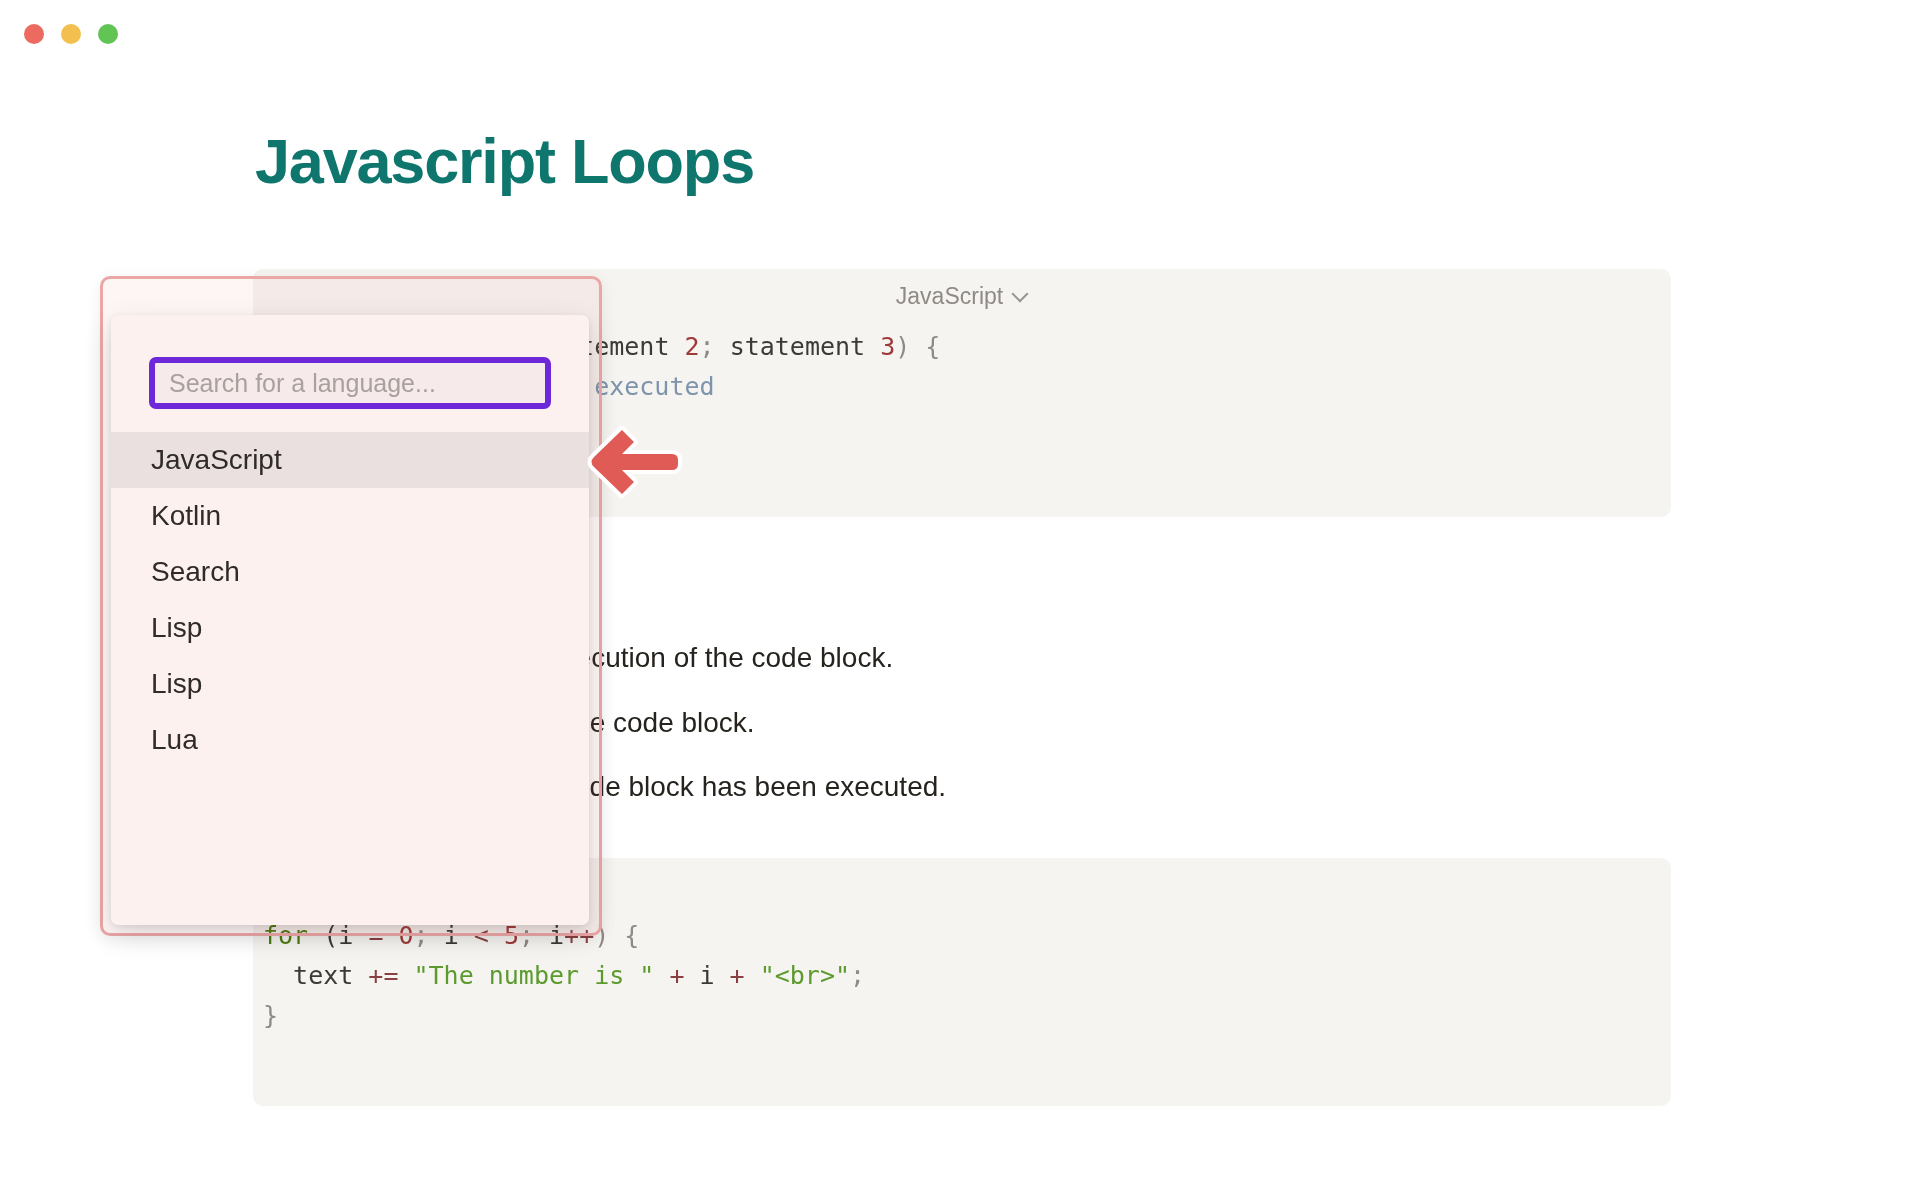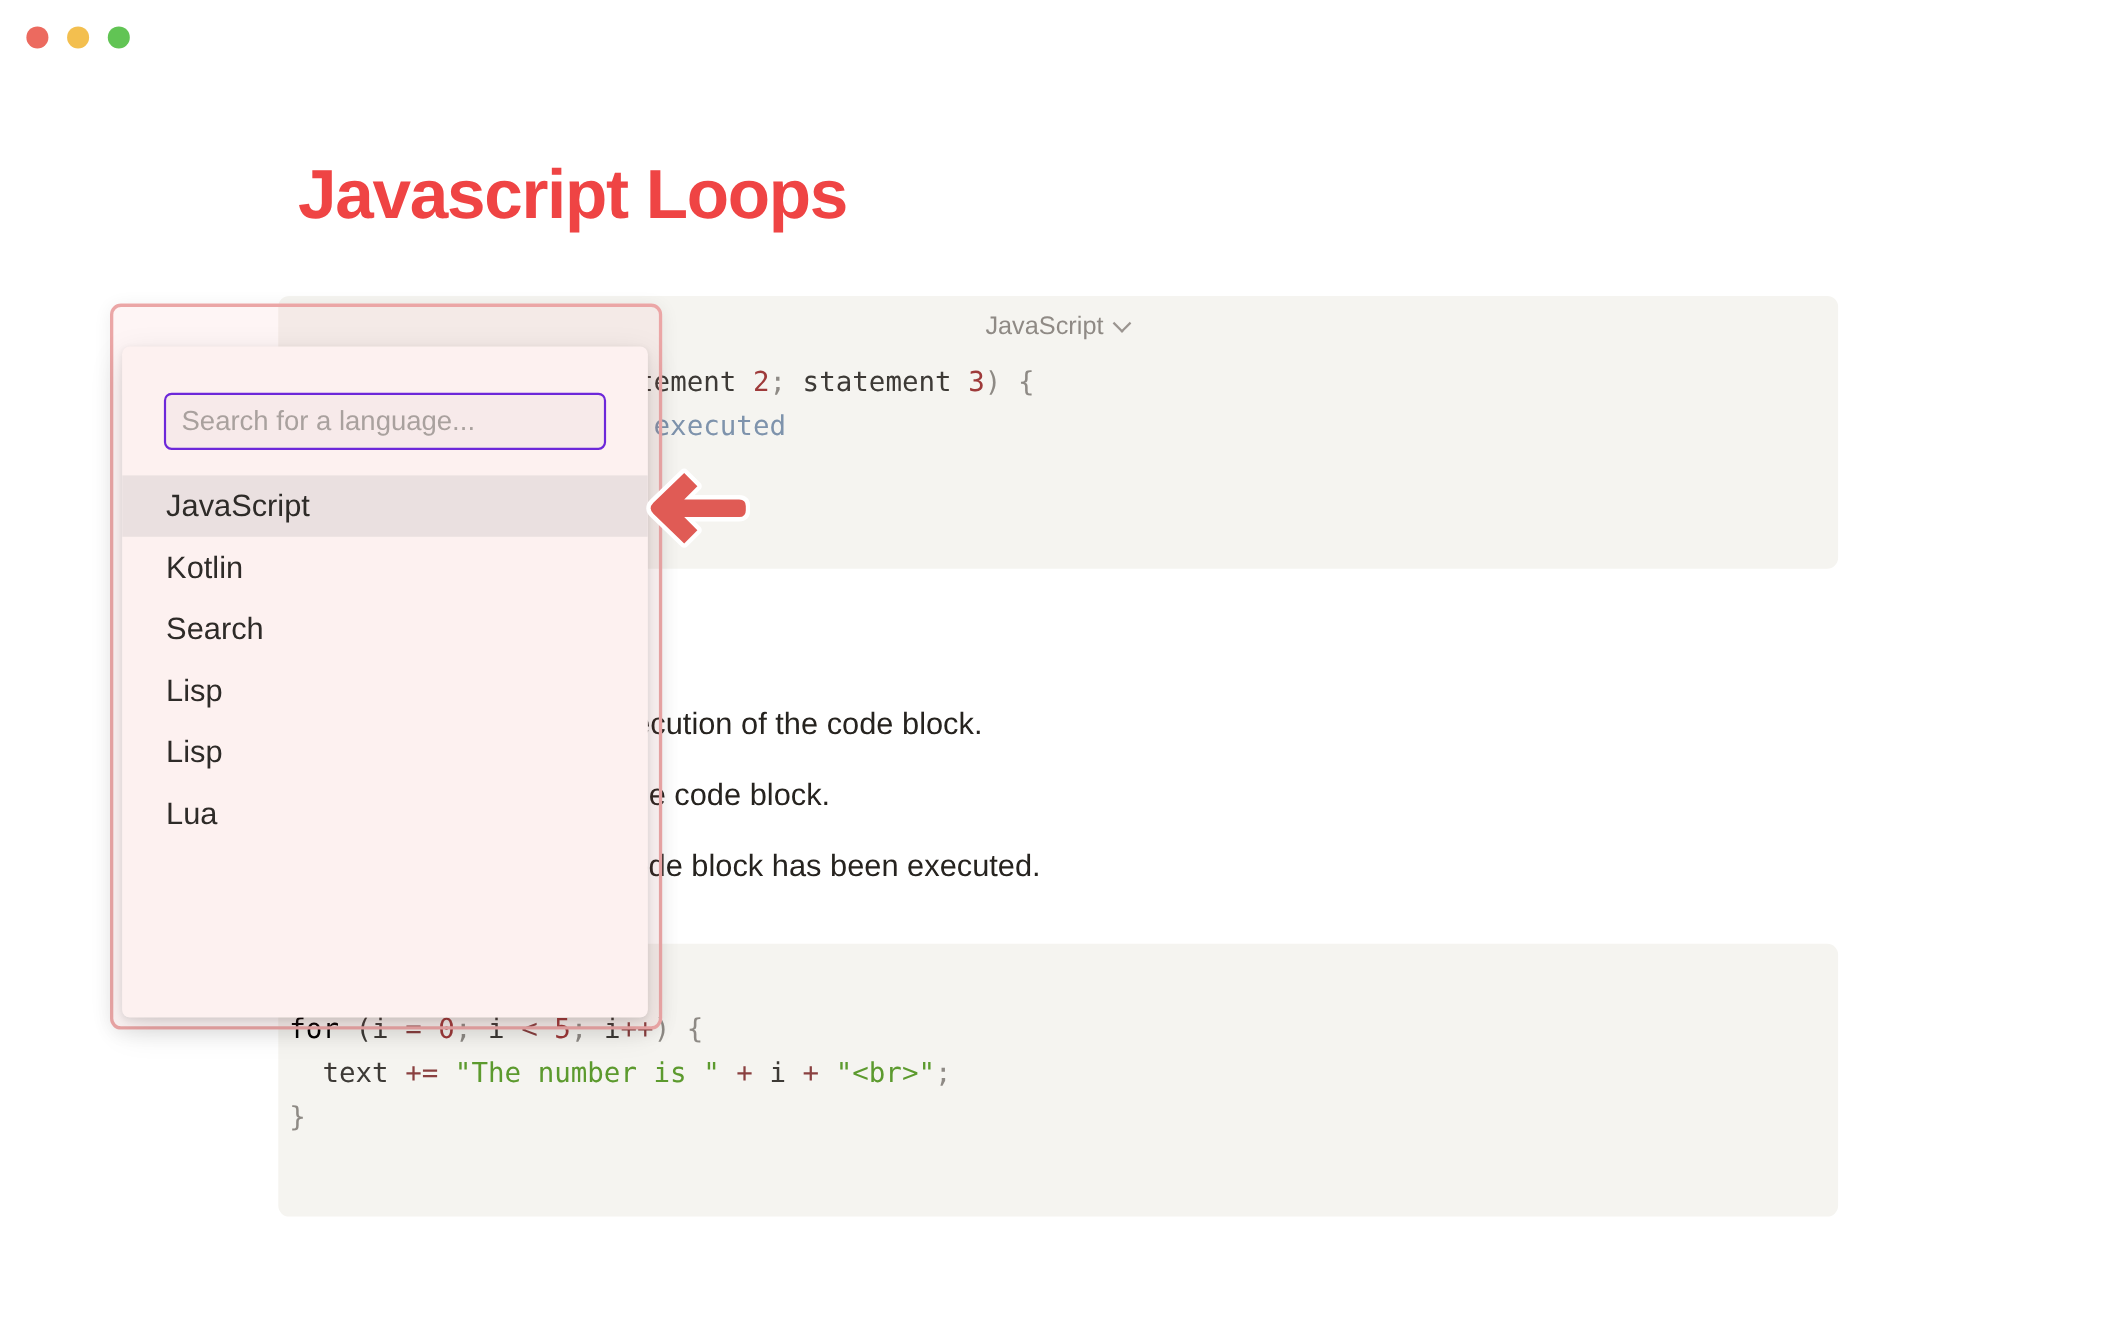--- a/index.html
+++ b/index.html
@@ -56,26 +56,26 @@
     top: 66px;
     width: 1920px;
     height: 1134px;
     background: #ffffff;
   }
 
   #page-title {
     position: absolute;
     left: 255px;
     top: 60px;
-    margin: 16px;
+    margin: 0;
     font-size: 63px;
     line-height: 1.12;
     font-weight: bold;
     letter-spacing: -1.2px;
-    color: #ef4444;
+    color: #0f766e;
     font-family: "Liberation Sans", sans-serif;
     white-space: nowrap;
   }
 
   
   .code-block {
     position: absolute;
     background: #f5f4f0;
     border-radius: 10px;
     font-family: "DejaVu Sans Mono", monospace;
@@ -140,21 +140,21 @@
     box-sizing: border-box;
     font-family: "DejaVu Sans Mono", monospace;
     font-size: 25px;
     line-height: 40px;
     color: #3d3a36;
     white-space: pre;
   }
   .code-line { display: block; padding-left: 0; }
 
   
-  .tok-kw   { color: #000000; }
+  .tok-kw   { color: #4d7c0f; }
   .tok-num  { color: #9e3a3a; }
   .tok-str  { color: #5c9a2e; }
   .tok-pun  { color: #8e8a85; }
   .tok-cmt  { color: #7e93ac; }
   .tok-op   { color: #8a4040; }
   .tok-plain{ color: #3d3a36; }
 
   
   .para {
     position: absolute;
@@ -200,21 +200,21 @@
     box-sizing: border-box;
   }
 
   #search-input {
     position: absolute;
     left: 38px;
     top: 42px;
     width: 402px;
     height: 52px;
     box-sizing: border-box;
-    border: 2px solid #6d28d9;
+    border: 6px solid #6d28d9;
     border-radius: 7px;
     background: #f7eaea;
     padding: 0 14px;
     font-family: "Liberation Sans", sans-serif;
     font-size: 25px;
     color: #4a4644;
     outline: none;
   }
   #search-input::placeholder { color: #a9a19e; }
 

